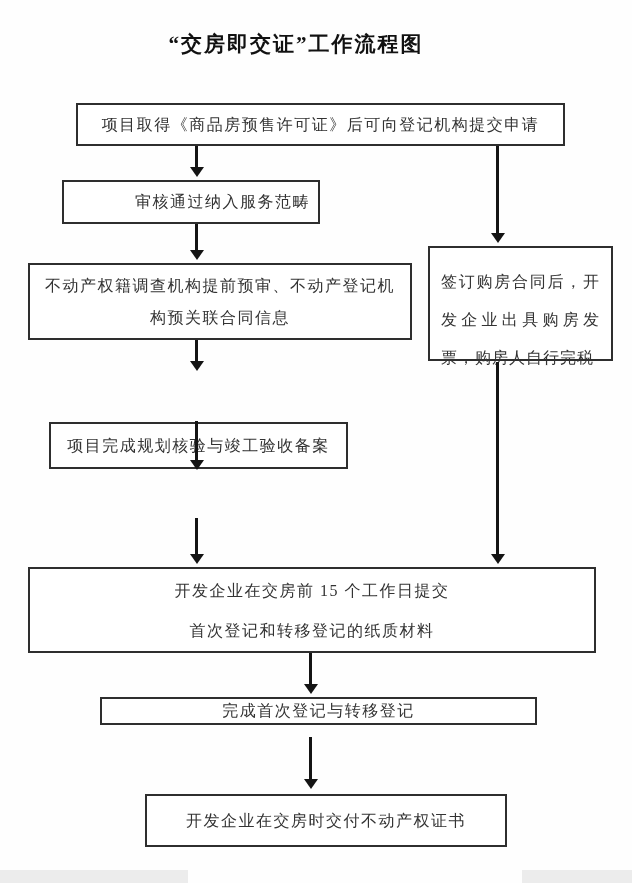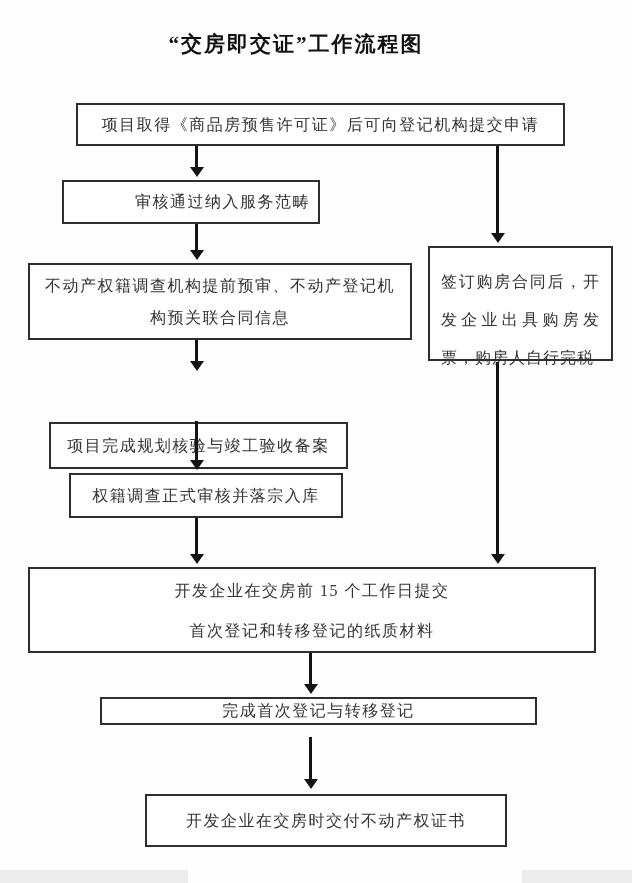--- a/index.html
+++ b/index.html
@@ -56,23 +56,20 @@
   </div>
 
   <div class="flow-box" style="left:28px;top:263px;width:384px;height:77px;">
     <span>不动产权籍调查机构提前预审、不动产登记机构预关联合同信息</span>
   </div>
 
   <div class="flow-box" style="left:49px;top:374px;width:299px;height:47px;margin-top:48px;">
     <span>项目完成规划核验与竣工验收备案</span>
   </div>
 
-  <div class="flow-box" style="left:69px;top:473px;width:274px;height:45px;">
-    <span>权籍调查正式审核并落宗入库</span>
-  </div>
 
   <div class="flow-box box-right" style="left:428px;top:246px;width:185px;height:115px;">
     <span>签订购房合同后，开发企业出具购房发票，购房人自行完税</span>
   </div>
 
   <div class="flow-box box-big" style="left:28px;top:567px;width:568px;height:86px;align-items:flex-end;">
     <span>开发企业在交房前 15 个工作日提交
 首次登记和转移登记的纸质材料</span>
   </div>
 

